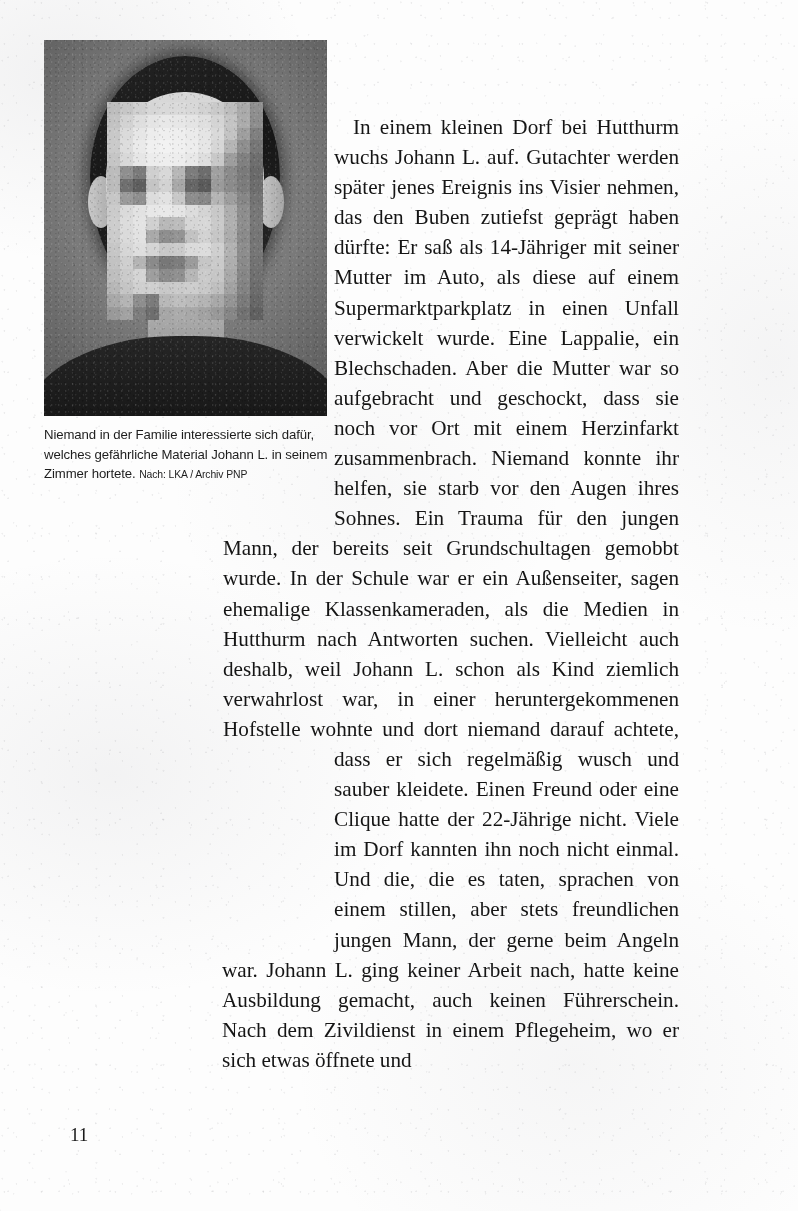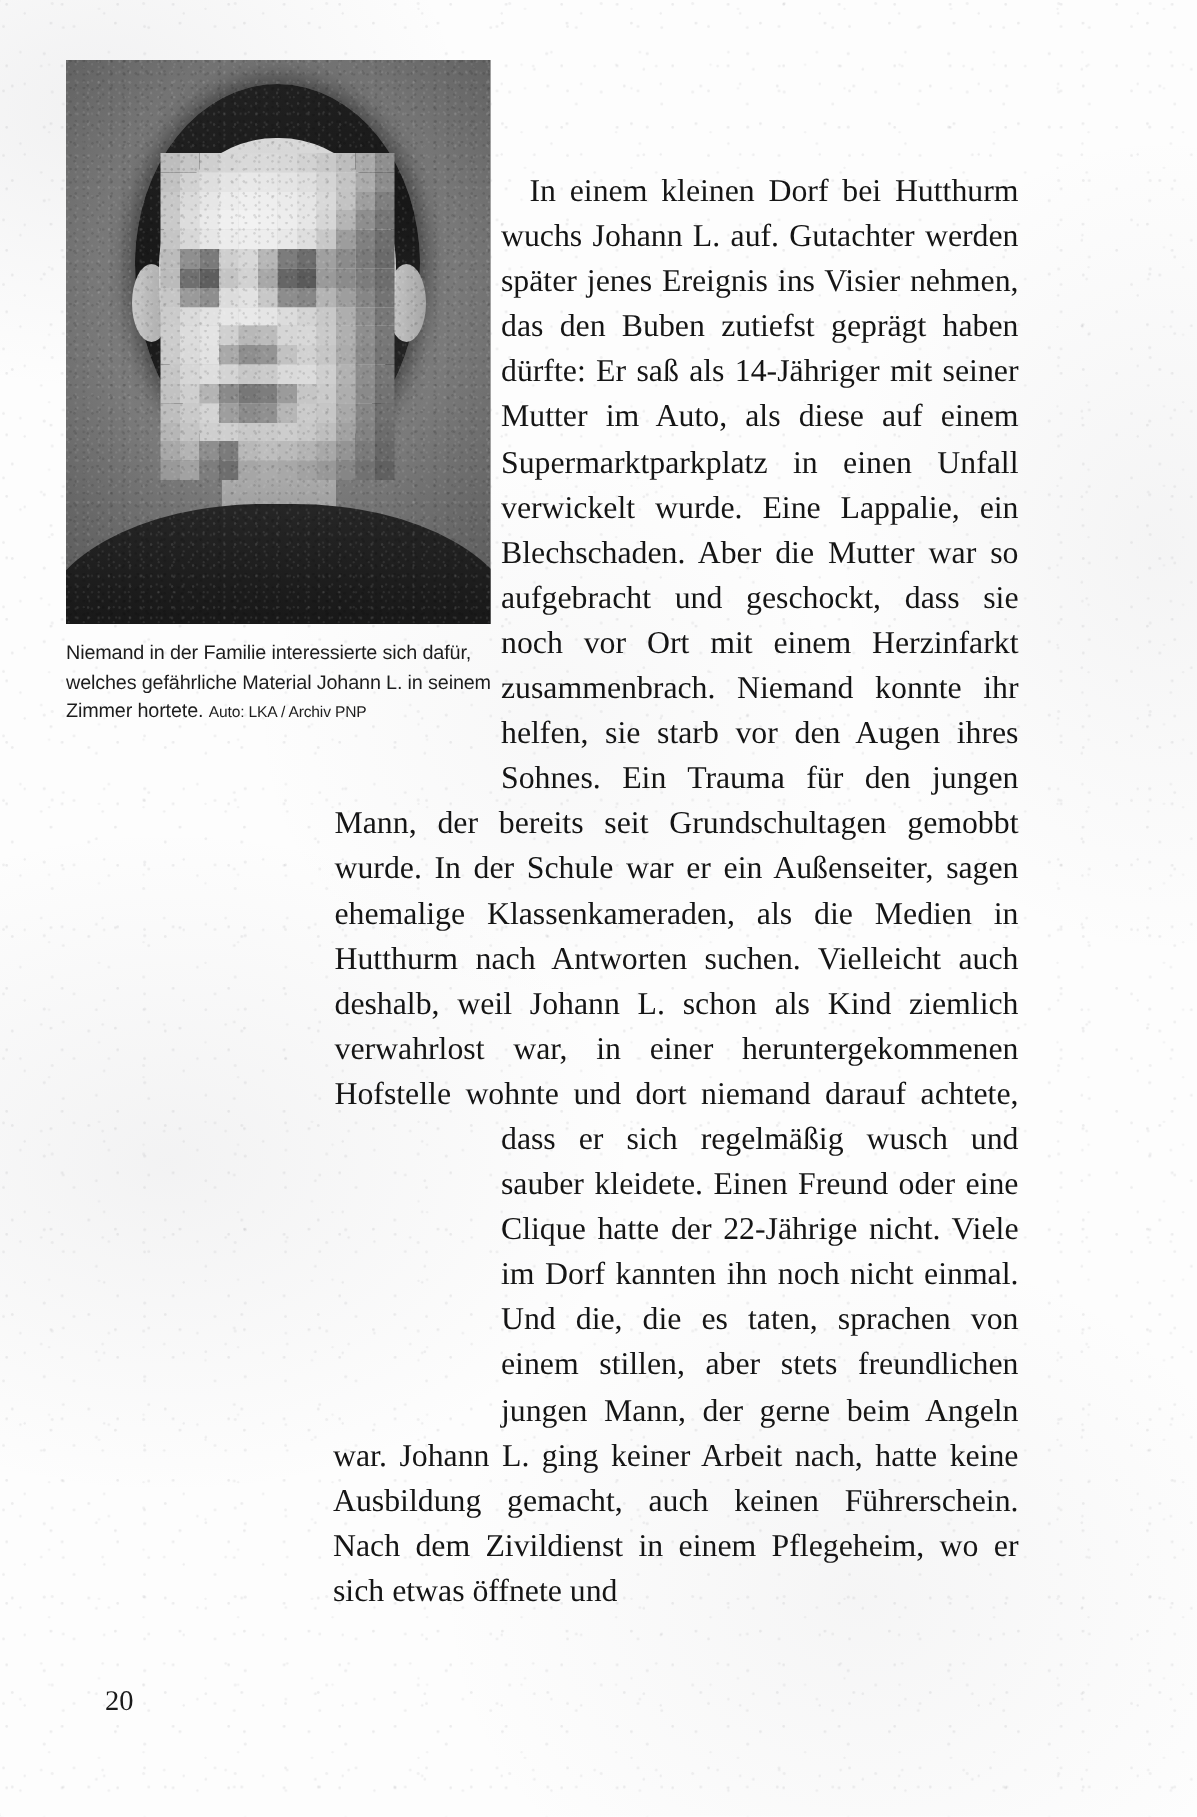--- a/index.html
+++ b/index.html
@@ -439,26 +439,26 @@
           <i style="background: rgb(171, 171, 171);"></i>
           <i style="background: rgb(168, 168, 168);"></i>
           <i style="background: rgb(162, 162, 162);"></i>
           <i style="background: rgb(152, 152, 152);"></i>
           <i style="background: rgb(134, 134, 134);"></i>
           <i style="background: rgb(113, 113, 113);"></i>
           <i style="background: rgb(96, 96, 96);"></i>
         </div>
       <div class="photo-grain"></div>
     </div>
-    <figcaption id="photo-caption"><span>Niemand in der Familie interessierte sich dafür, welches gefährliche Material Johann L. in seinem Zimmer hortete.</span> <span id="photo-credit">Auto: LKA / Archiv PNP</span></figcaption>
+    <figcaption id="photo-caption"><span>Niemand in der Familie interessierte sich dafür, welches gefährliche Material Johann L. in seinem Zimmer hortete.</span> <span id="photo-credit">Nach: LKA / Archiv PNP</span></figcaption>
   </figure>
 
 
   <div id="article-body">
     <div class="shim" id="shim-photo"></div>
     <div class="spacer-run" id="spacer-mid"></div>
     <div class="shim" id="shim-quote"></div>
     <p style="text-indent: 19px;">In einem kleinen Dorf bei Hutthurm wuchs Johann L. auf. Gutachter werden später jenes Ereignis ins Visier nehmen, das den Buben zutiefst geprägt haben dürfte: Er saß als 14-Jähriger mit seiner Mutter im Auto, als diese auf einem Supermarktparkplatz in einen Unfall verwickelt wurde. Eine Lappalie, ein Blechschaden. Aber die Mutter war so aufgebracht und geschockt, dass sie noch vor Ort mit einem Herzinfarkt zusammenbrach. Niemand konnte ihr helfen, sie starb vor den Augen ihres Sohnes. Ein Trauma für den jungen Mann, der bereits seit Grundschultagen gemobbt wurde. In der Schule war er ein Außenseiter, sagen ehemalige Klassenkameraden, als die Medien in Hutthurm nach Antworten suchen. Vielleicht auch deshalb, weil Johann L. schon als Kind ziemlich verwahrlost war, in einer heruntergekommenen Hofstelle wohnte und dort niemand darauf achtete, dass er sich regelmäßig wusch und sauber kleidete. Einen Freund oder eine Clique hatte der 22-Jährige nicht. Viele im Dorf kannten ihn noch nicht einmal. Und die, die es taten, sprachen von einem stillen, aber stets freundlichen jungen Mann, der gerne beim Angeln war. Johann L. ging keiner Arbeit nach, hatte keine Ausbildung gemacht, auch keinen Führerschein. Nach dem Zivildienst in einem Pflegeheim, wo er sich etwas öffnete und</p>
   </div>
 
-  <div id="page-number">20</div>
+  <div id="page-number">11</div>
 
 </div>
 
 </body></html>

